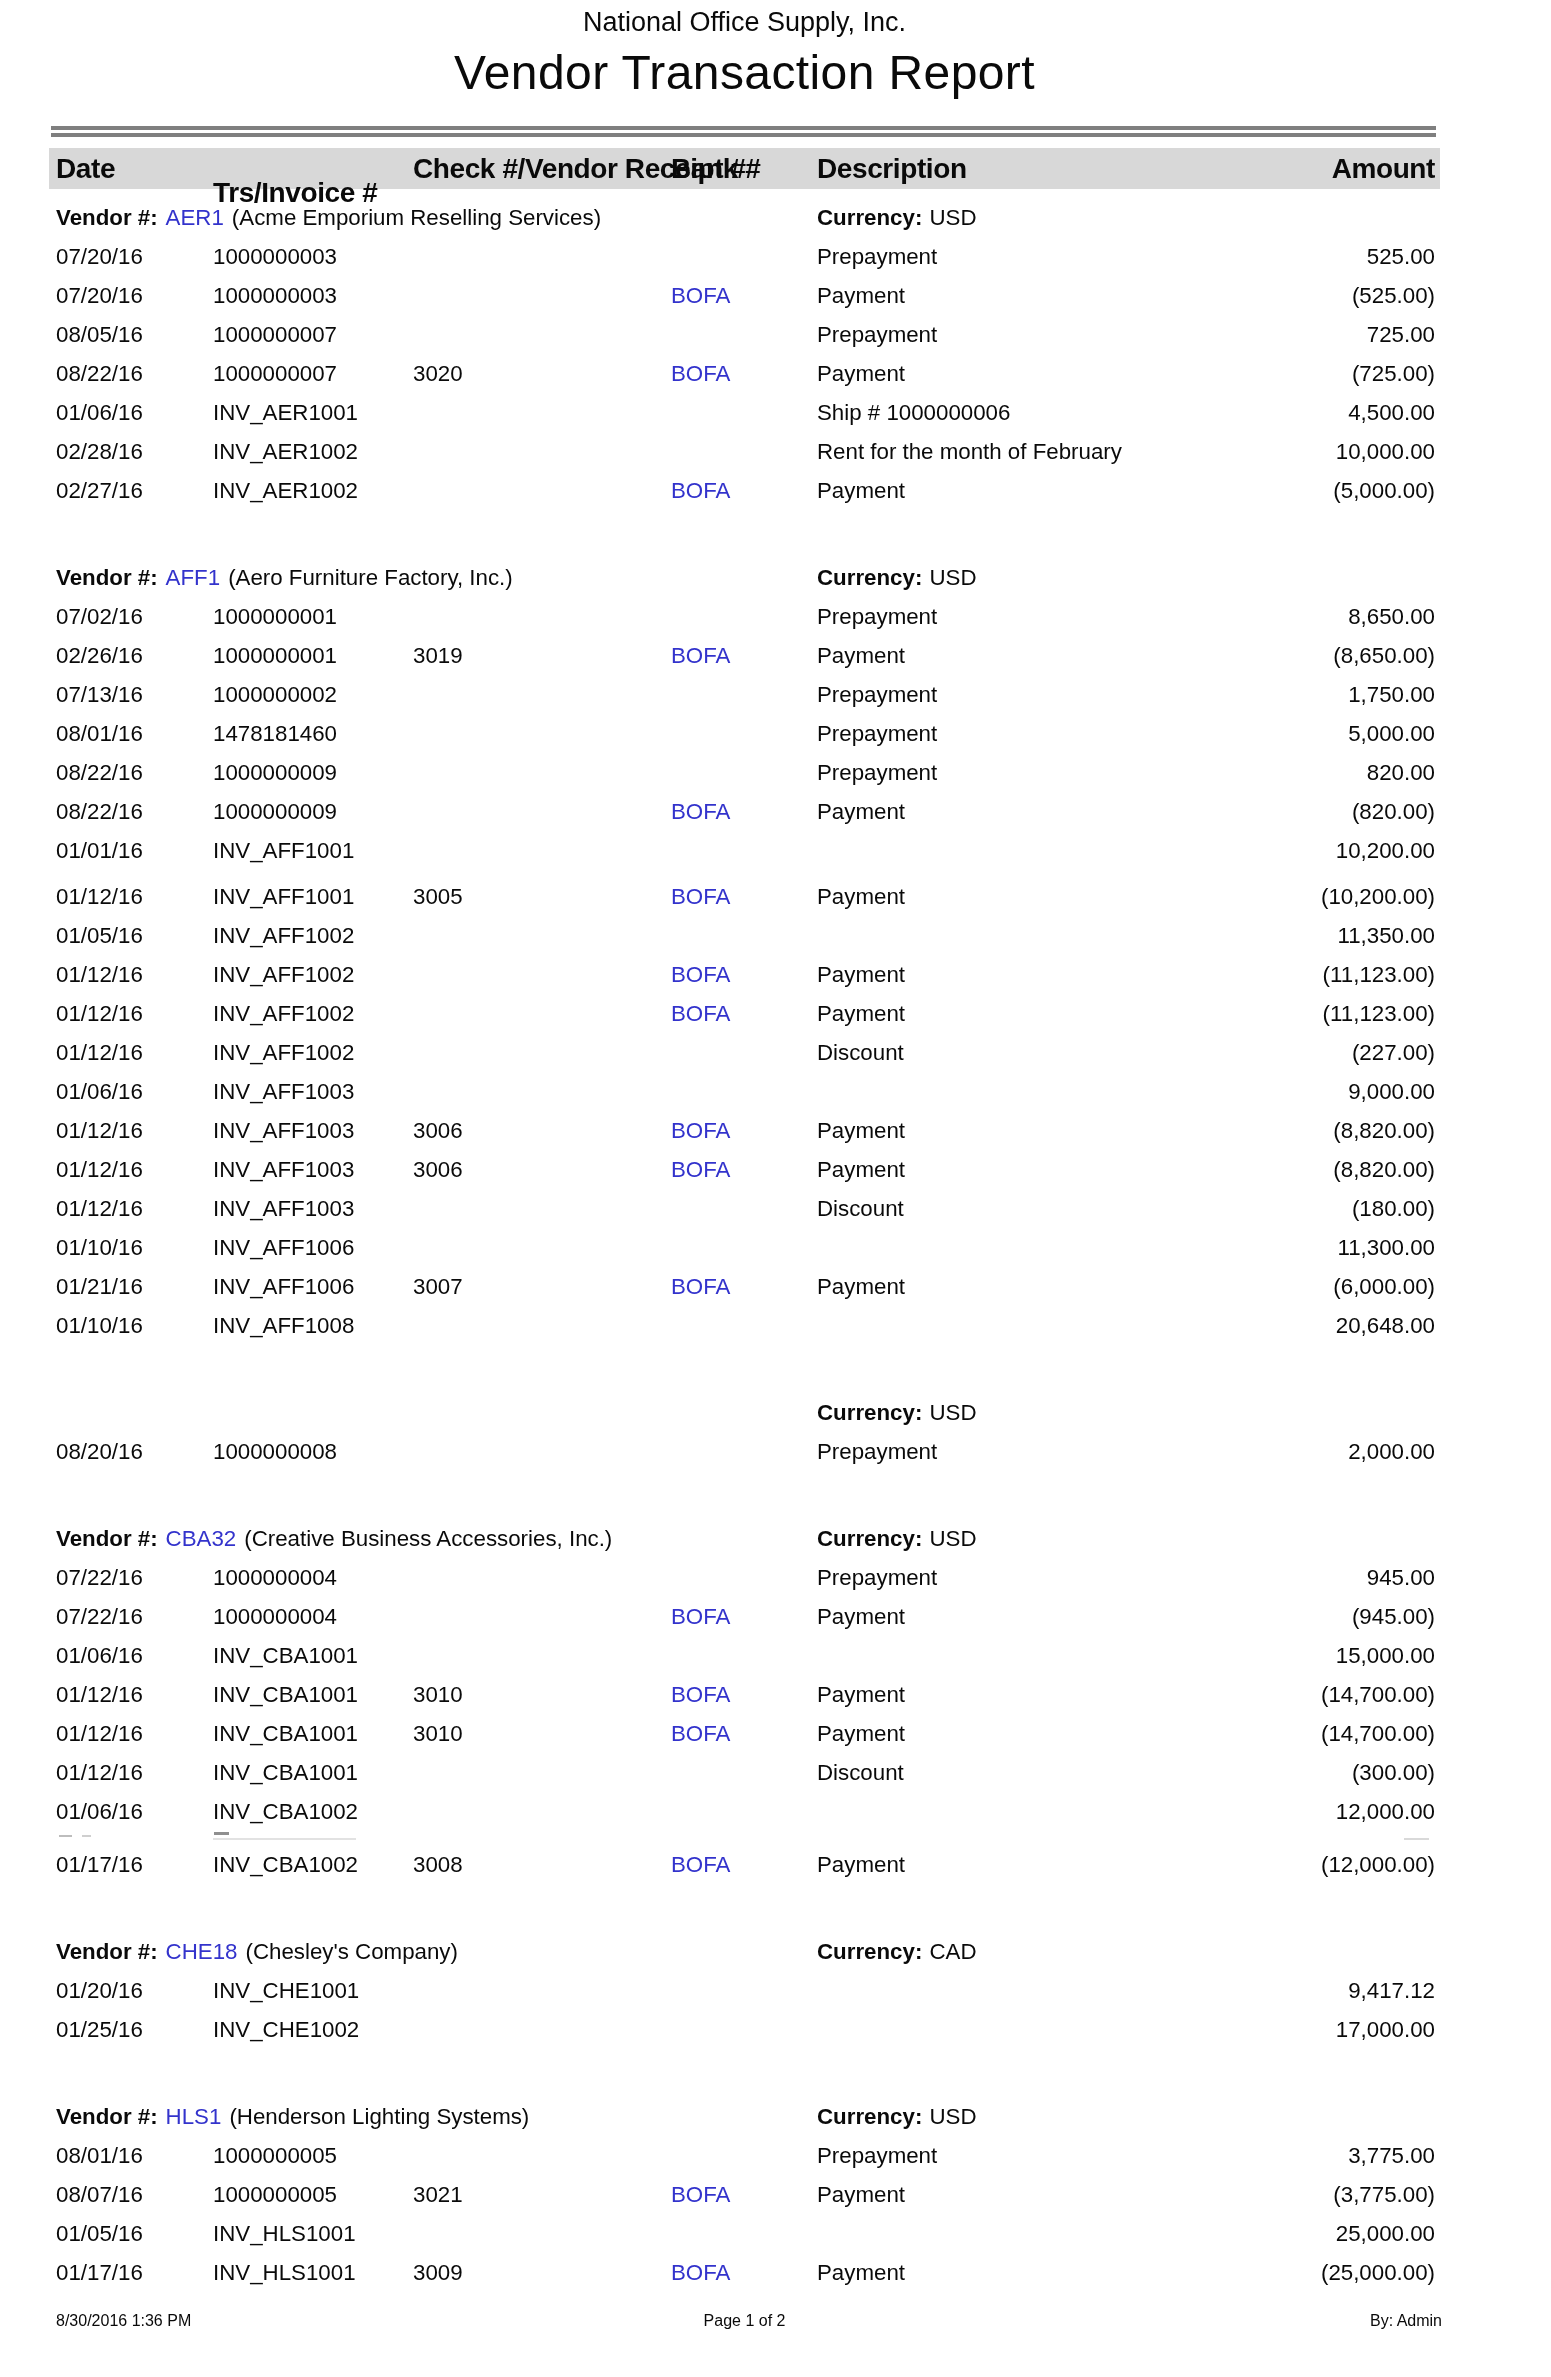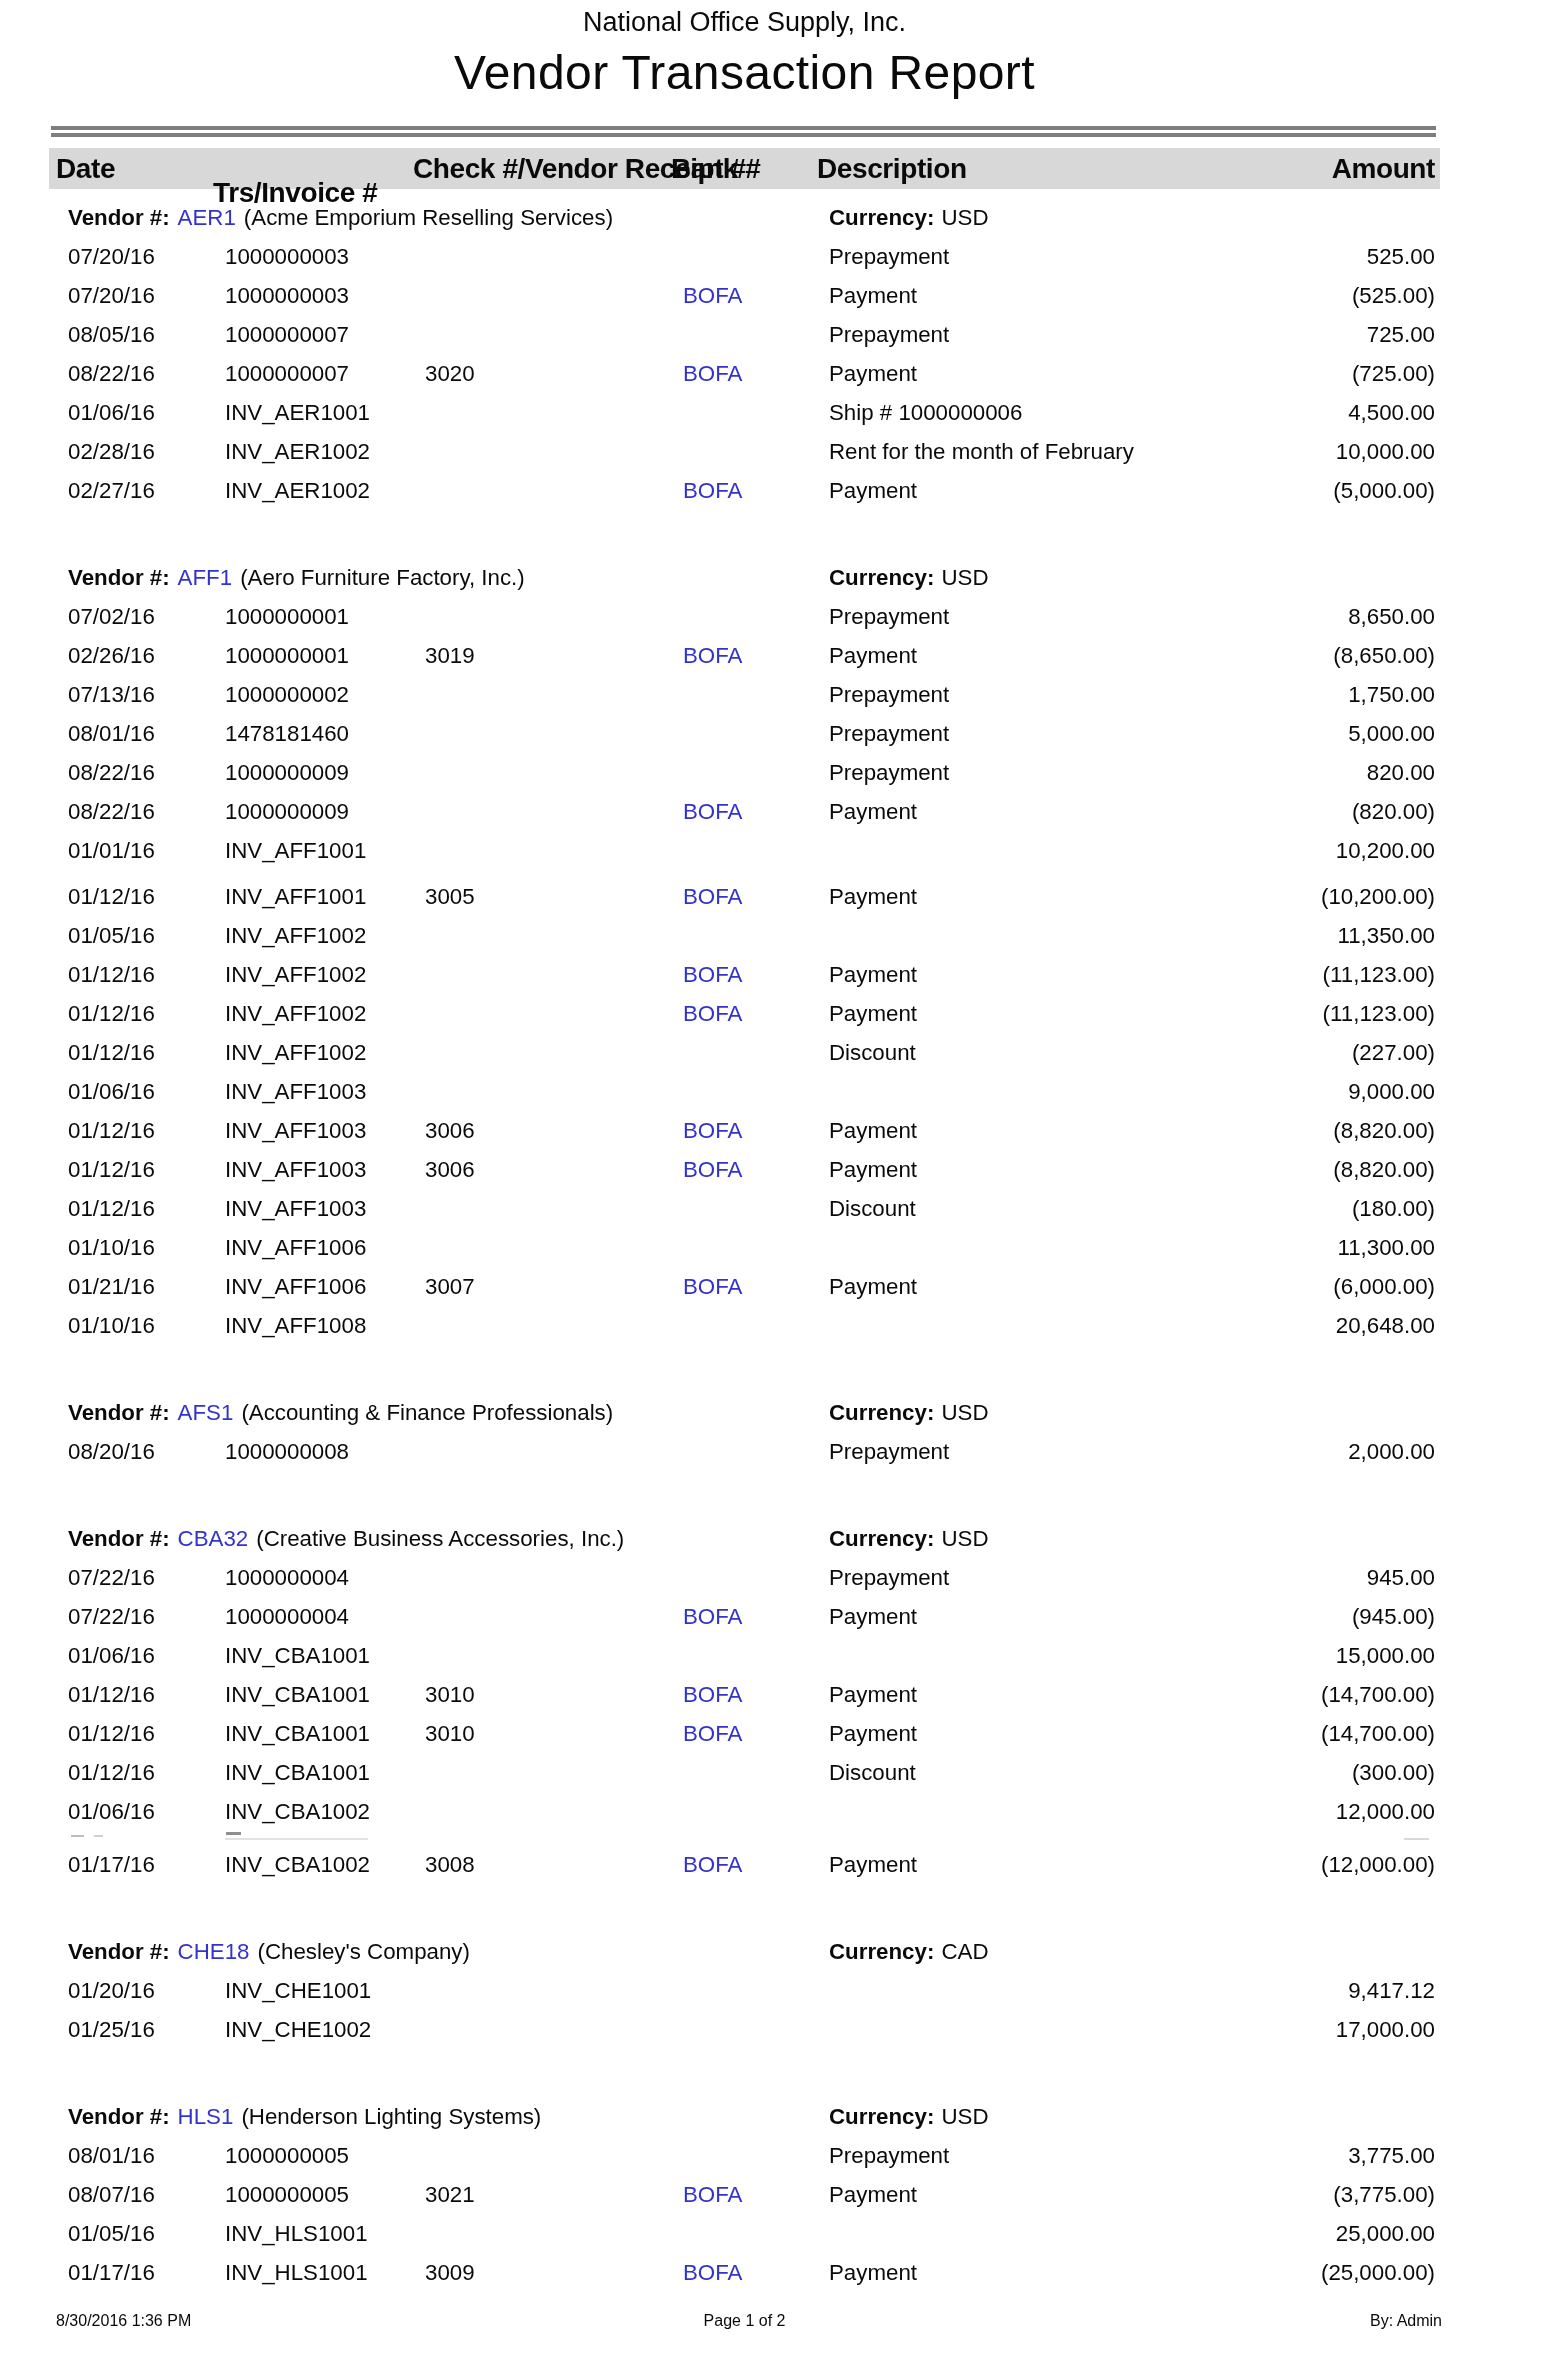--- a/index.html
+++ b/index.html
@@ -39,21 +39,21 @@
   }
   .colheads span { position: absolute; top: 0; white-space: nowrap; }
   .ch-date   { left: 56px; }
   .ch-trs    { left: 213px; margin-top: 24px; }
   .ch-check  { left: 413px; }
   .ch-bank   { left: 671px; }
   .ch-desc   { left: 817px; }
   .ch-amount { right: 116px; }
 
   .report-rows { position: absolute; top: 189px; left: 0; width: 1551px; }
-  .vendor-block { margin-top: 48px; padding-left: 12px; }
+  .vendor-block { margin-top: 48px; }
   .report-rows > .vendor-block:first-child { margin-top: 9px; }
 
   .vheader, .row { position: relative; height: 39px; line-height: 39px; font-size: 22.3px; }
   .row.gap { margin-top: 7.1px; }
   .cell { position: absolute; top: 0; white-space: nowrap; }
   .c-date   { left: 56px; }
   .c-trs    { left: 213px; }
   .c-check  { left: 413px; }
   .c-bank   { left: 671px; color: var(--accent); }
   .c-desc   { left: 817px; }
@@ -341,21 +341,20 @@
     <span class="cell c-trs">INV_AFF1008</span>
     <span class="cell c-check"></span>
     <span class="cell c-bank"></span>
     <span class="cell c-desc"></span>
     <span class="cell c-amount">20,648.00</span>
   </div>
 </div>
 
   <div class="vendor-block">
     <div class="vheader">
-      <span class="vh-left"><span class="b">Vendor #:</span><span class="code">AFS1</span><span>(Accounting &amp; Finance Professionals)</span></span>
       <span class="vh-cur"><span class="b">Currency:</span><span class="val">USD</span></span>
     </div>
 
   <div class="row">
     <span class="cell c-date">08/20/16</span>
     <span class="cell c-trs">1000000008</span>
     <span class="cell c-check"></span>
     <span class="cell c-bank"></span>
     <span class="cell c-desc">Prepayment</span>
     <span class="cell c-amount">2,000.00</span>

